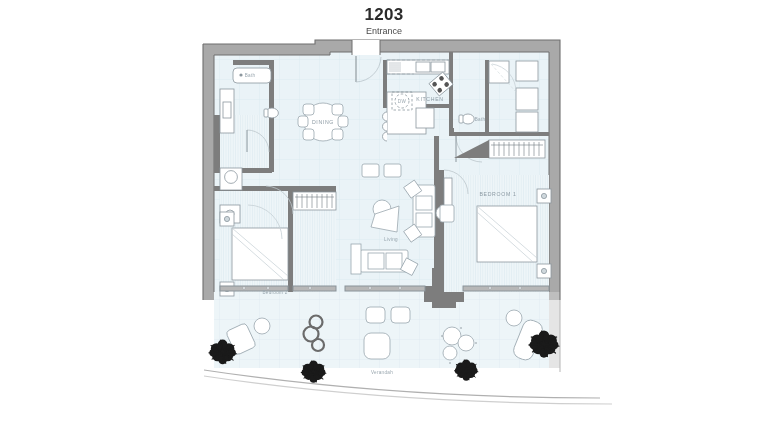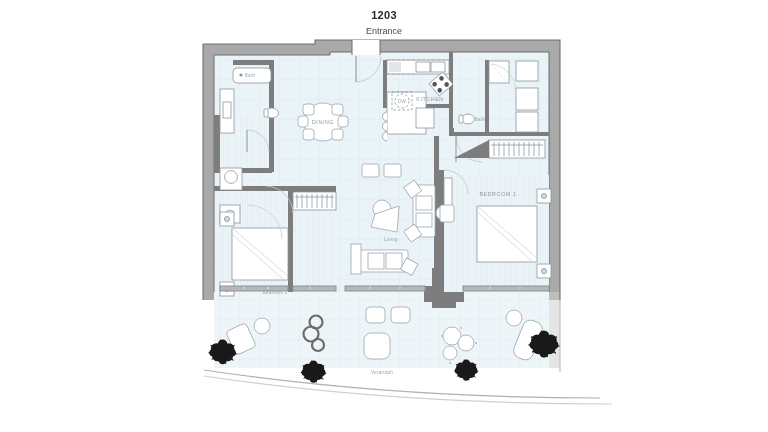--- a/index.html
+++ b/index.html
@@ -2,21 +2,21 @@
 <html><head>
 <meta charset="utf-8">
 <style>
   html,body{margin:0;padding:0;background:#ffffff;}
   body{width:768px;height:432px;overflow:hidden;
        font-family:"Liberation Sans","DejaVu Sans",sans-serif;}
   #stage{position:relative;width:768px;height:432px;background:#ffffff;}
 
   
   #header{position:absolute;left:0;top:6px;width:768px;text-align:center;}
-  #unit-number{font-size:11px;font-weight:bold;color:#2b2b2b;letter-spacing:.3px;line-height:18px;}
+  #unit-number{font-size:17px;font-weight:bold;color:#2b2b2b;letter-spacing:.3px;line-height:18px;}
   #entrance-label{font-size:9px;color:#4a4a4a;line-height:12px;margin-top:1px;}
   #entrance-arrow{position:absolute;left:50%;top:40px;transform:translateX(-50%);
       width:0;height:0;border-left:13px solid transparent;border-right:13px solid transparent;
       border-top:17px solid #29b6e8;}
 
   
   #plan{position:absolute;left:0;top:0;width:768px;height:432px;}
   #plan svg{display:block;}
   .rmlbl{font-family:"Liberation Sans","DejaVu Sans",sans-serif;fill:#8c9aa3;
          font-size:5.2px;letter-spacing:.65px;}

